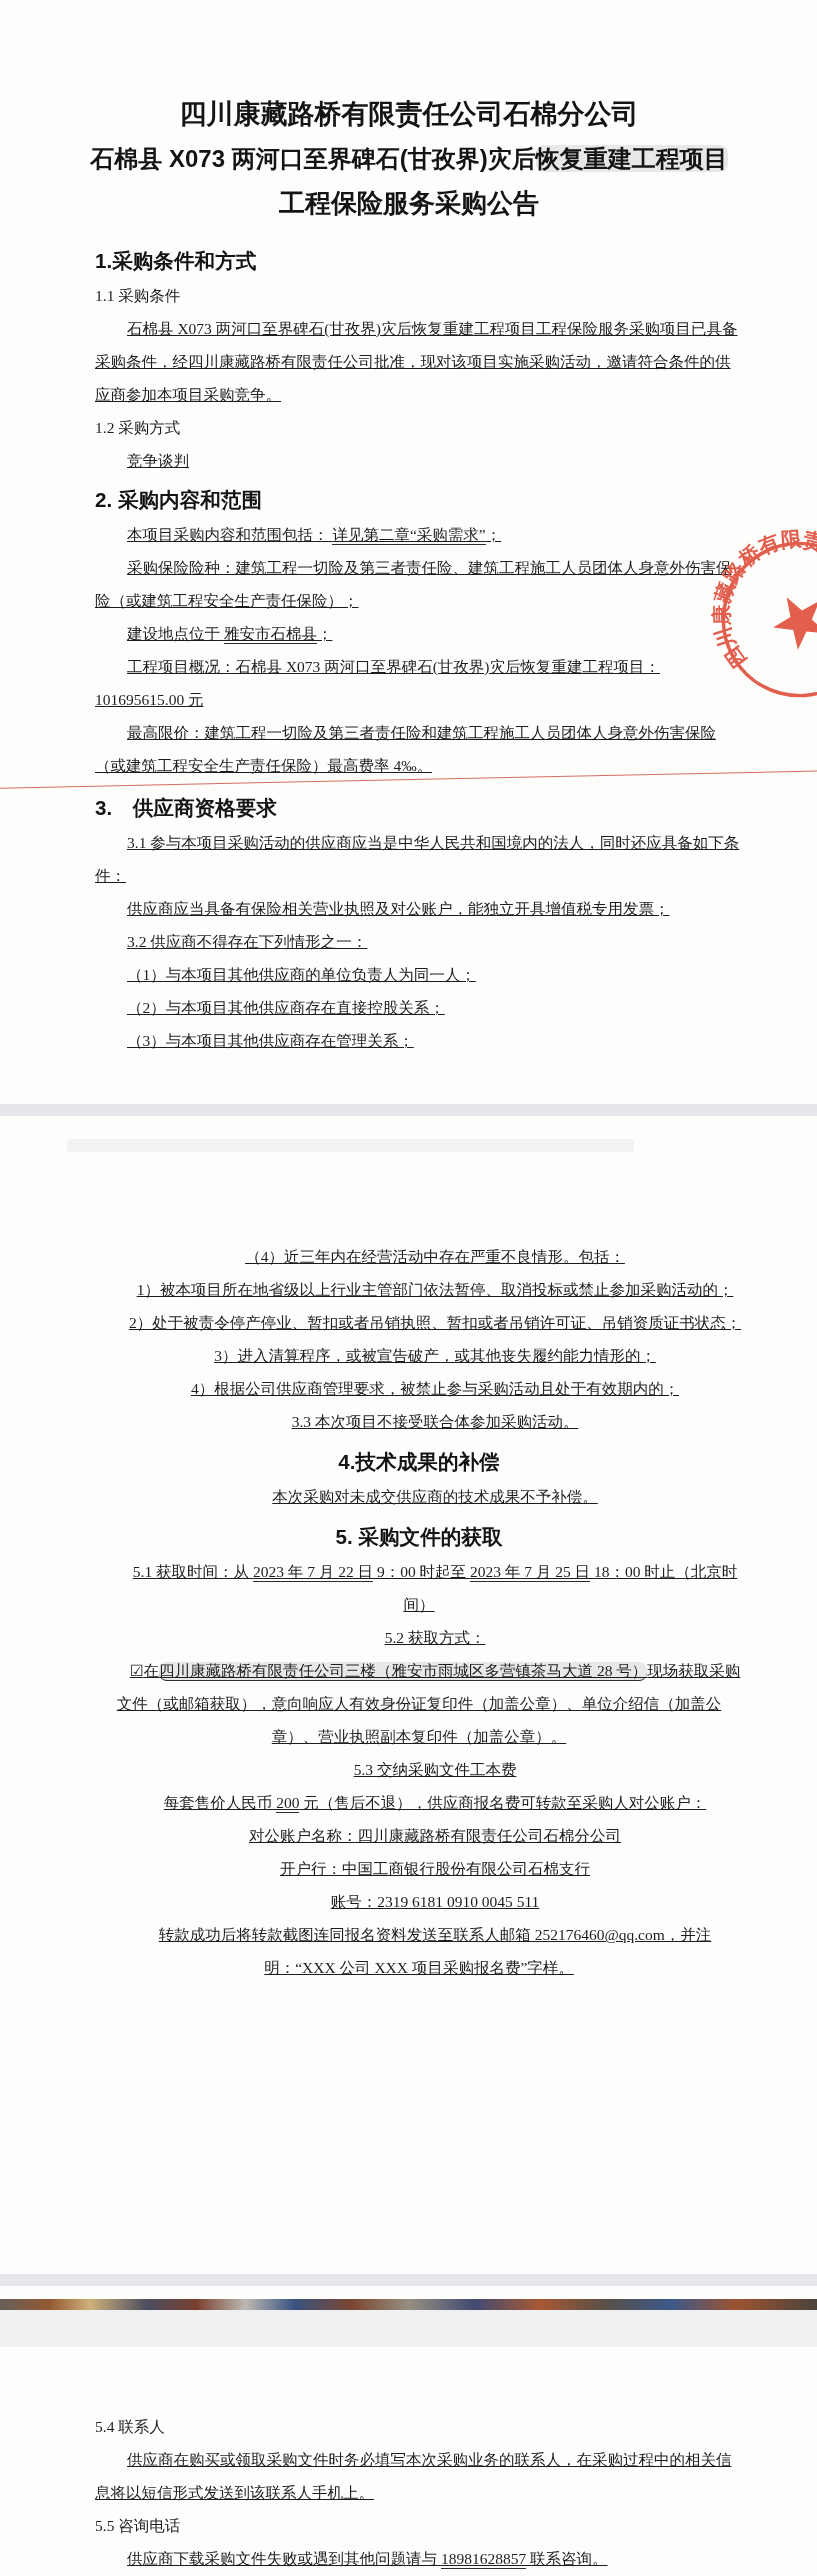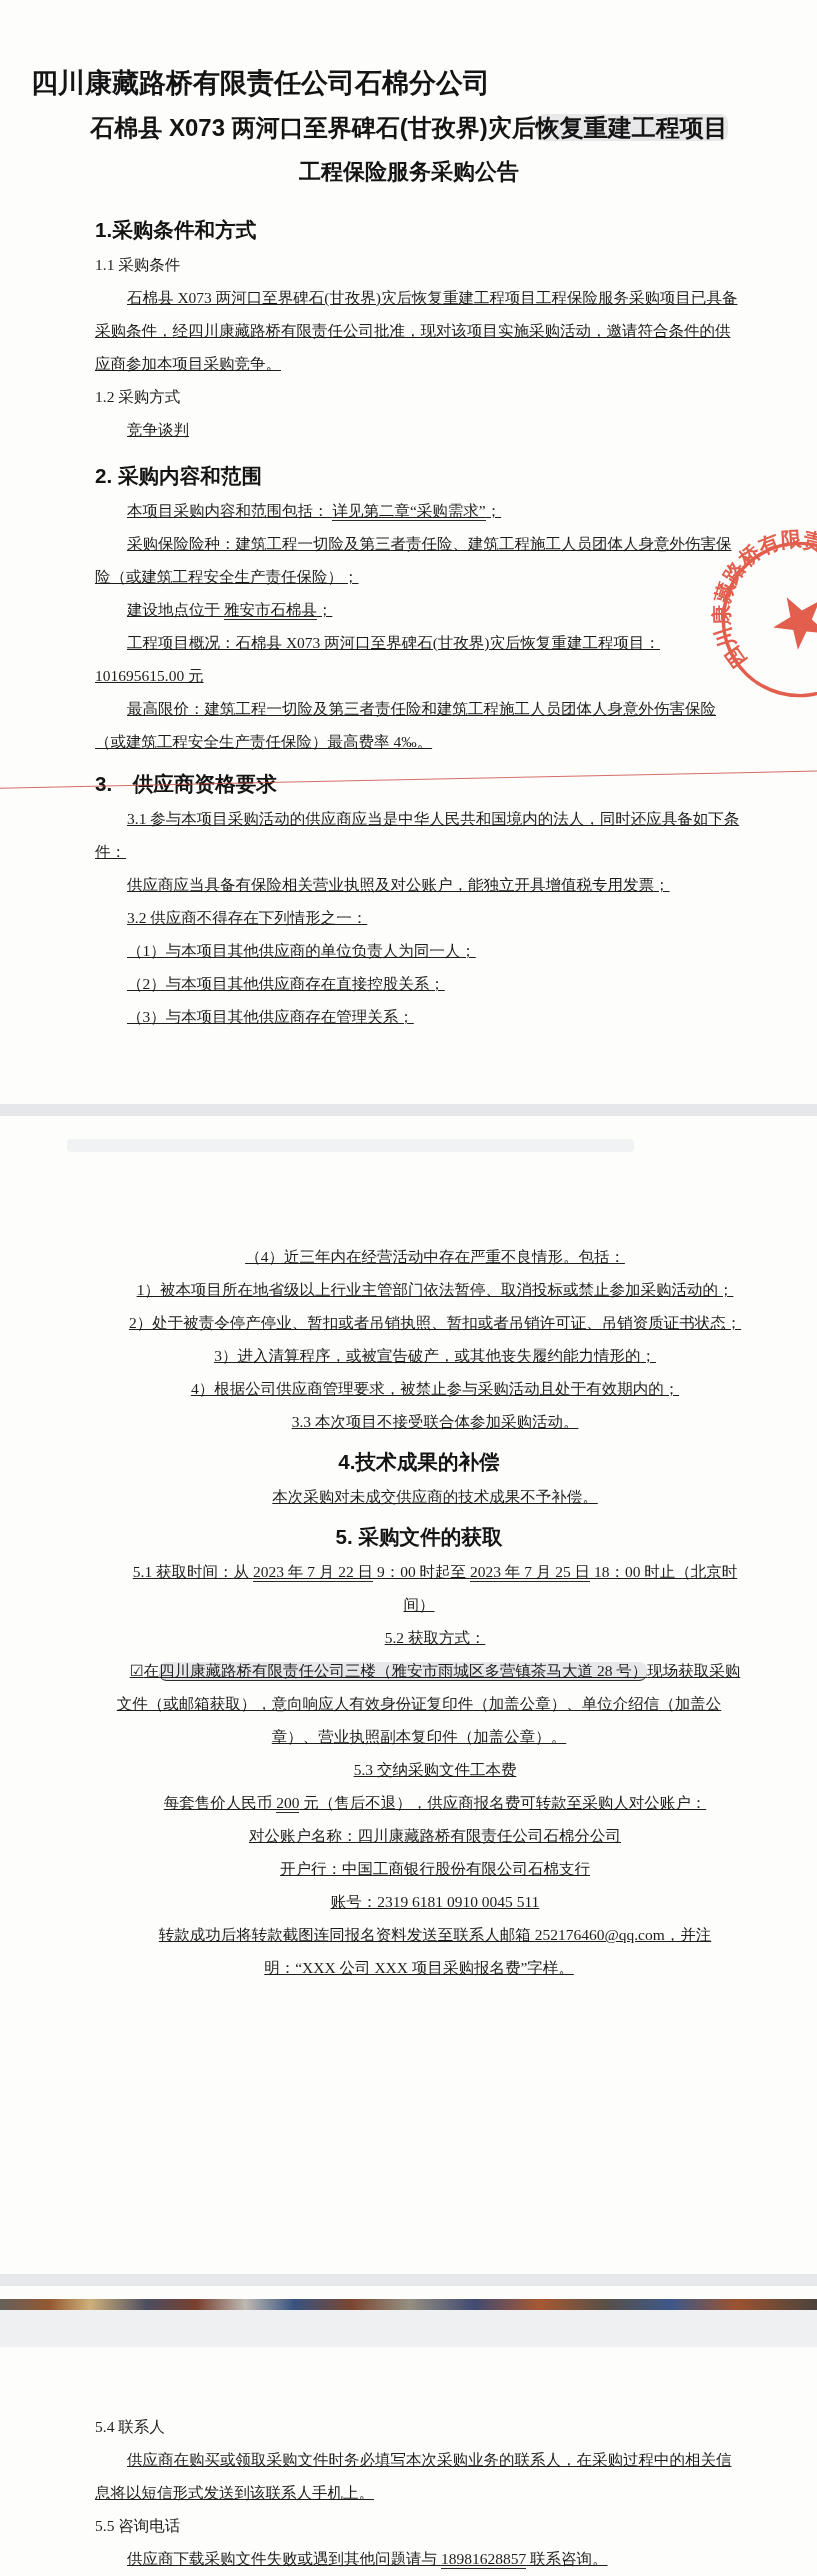--- a/index.html
+++ b/index.html
@@ -7,25 +7,25 @@
     position:relative; width:818px; height:3468px; margin:0 auto;
     background:#e6e7eb; overflow:hidden;
     font-family:"Liberation Serif","DejaVu Serif",serif; color:#1d1d1d;
   }
   .page { position:absolute; left:0; width:818px; background:#fdfdfc; overflow:hidden; }
   #page1 { top:0;    height:1104px; }
   #page2 { top:1116px; height:1158px;text-align:center; }
   #page3 { top:2286px; height:1182px; }
 
   .t1,.t2,.t3,.h1 { font-family:"Liberation Sans","DejaVu Sans",sans-serif; font-weight:700; color:#141414; }
-  .t1 { margin:62px 31px 0 31px; font-size:27px; line-height:43px; }
+  .t1 { margin:93px 31px 0 31px; text-align:center; font-size:27px; line-height:43px; }
   .t2 { margin:0 10.3px; text-align:center; font-size:24px; line-height:45px; }
-  .t3 { margin:0 31px; text-align:center; font-size:22px; line-height:44px; }
+  .t3 { margin:0 31px; text-align:center; font-size:26px; line-height:44px; }
   .h1 { margin:0 75px 0 95px; font-size:20.6px; line-height:37px; }
-  .mt36 { margin-top:17px; } .mt14 { margin-top:7.2px; } .mt10 { margin-top:5.2px; } .mt8 { margin-top:11px; }
+  .mt36 { margin-top:17px; } .mt14 { margin-top:7.2px; } .mt10 { margin-top:5.2px; } .mt8 { margin-top:4px; }
 
   .b  { margin:0 75px 0 95px; font-size:15.5px; line-height:33px; }
   .ind { text-indent:32px;text-decoration:underline; }
   .u  { border-bottom:1px solid #2b2b2b; padding-bottom:0.5px; }
   .hl { background:#e8e8ea;border-radius:8px; }
 
   .redline { position:absolute; left:-5.2px; top:779px; width:835px; height:1px;
              background:#c94a3c; opacity:.8; transform:rotate(-1.2deg); }
 
   .stamp { position:absolute; pointer-events:none; }

